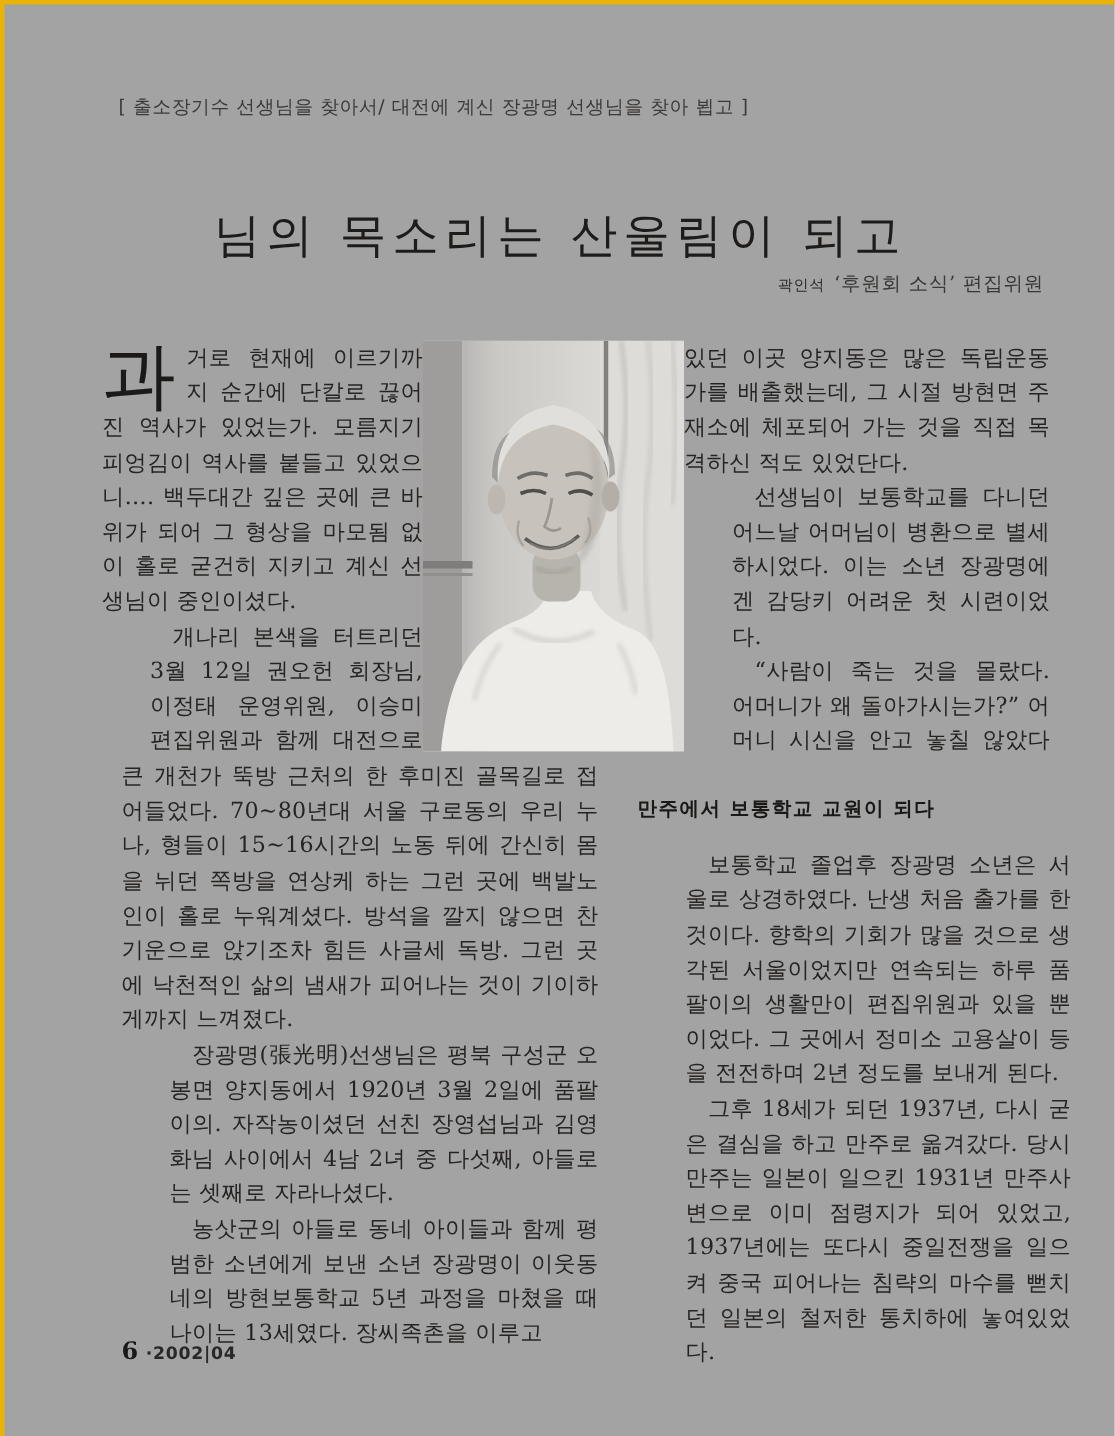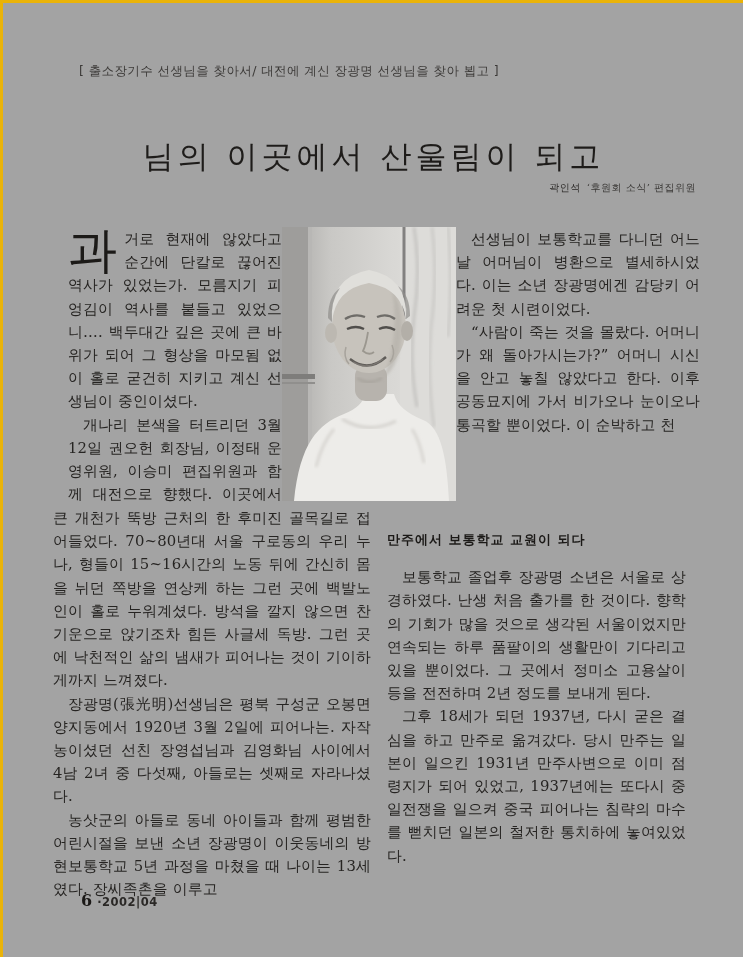--- a/index.html
+++ b/index.html
@@ -20,41 +20,41 @@
   .title{
     position:absolute;left:0;right:0;top:112px;
     text-align:center;font-size:31px;letter-spacing:4px;
     font-weight:500;color:#1e1c1a;
   }
   .byline{
     position:absolute;right:48px;top:177px;
     font-size:12px;color:#2b2927;letter-spacing:0.5px;
   }
   .byline .name{font-size:10px;margin-right:6px;}
-  .byline .role{font-size:10px;color:#3a3836;}
+  .byline .role{font-size:13px;color:#3a3836;}
   .body-text{font-size:14.8px;line-height:23.2px;text-align:justify;letter-spacing:0.2px;}
   .body-text p{margin:0;}
-  .indent{text-indent:15px;}
+  .indent{text-indent:15px;padding-left:32px;}
   .intro{
     position:absolute;left:65px;top:224px;width:632px;height:276px;
     display:flex;overflow:hidden;
   }
   .intro-left{width:214px;flex:none;}
   .photo{
     flex:none;width:174px;height:274px;margin:-1px 9px 0 6px;
     background:#cfcecb;overflow:hidden;
   }
   .intro-right{flex:1;}
   .dropcap{
     float:left;font-size:49px;line-height:42px;
     padding:3px 7px 0 0;color:#1c1a18;font-weight:500;
   }
   .lower{
-    position:absolute;left:50px;top:503px;width:633px;
-    display:flex;gap:16px;
+    position:absolute;left:78px;top:503px;width:633px;
+    display:flex;gap:26px;
   }
   .col-left{width:318px;flex:none;}
   .col-right{flex:1;}
   .section-heading{
     font-size:13px;font-weight:bold;letter-spacing:1px;color:#1b1917;
     margin:16px 0 14px;
   }
   .col-right .section-heading{margin-top:22px;}
   .footer{
     position:absolute;left:78px;top:888px;
@@ -66,30 +66,30 @@
     font-size:11.5px;font-weight:bold;letter-spacing:0.5px;color:#2a2826;
   }
 </style>
 </head>
 <body>
 
 <div class="page">
 
   <div class="kicker">[ 출소장기수 선생님을 찾아서/ 대전에 계신 장광명 선생님을 찾아 뵙고 ]</div>
 
-  <h1 class="title">님의 이곳에서 산울림이 되고</h1>
+  <h1 class="title">님의 목소리는 산울림이 되고</h1>
 
   <div class="byline">
     <span class="name">곽인석</span><span class="role">‘후원회 소식’ 편집위원</span>
   </div>
 
   <div class="intro body-text">
 
     <div class="intro-left">
-      <p><span class="dropcap">과</span><span>거로 현재에 않았다고 순간에 단칼로 끊어진 역사가 있었는가. 모름지기 피엉김이 역사를 붙들고 있었으니…. 백두대간 깊은 곳에 큰 바위가 되어 그 형상을 마모됨 없이 홀로 굳건히 지키고 계신 선생님이 중인이셨다.</span></p>
+      <p><span class="dropcap">과</span><span>거로 현재에 이르기까지 순간에 단칼로 끊어진 역사가 있었는가. 모름지기 피엉김이 역사를 붙들고 있었으니…. 백두대간 깊은 곳에 큰 바위가 되어 그 형상을 마모됨 없이 홀로 굳건히 지키고 계신 선생님이 중인이셨다.</span></p>
       <p class="indent">개나리 본색을 터트리던 3월 12일 권오헌 회장님, 이정태 운영위원, 이승미 편집위원과 함께 대전으로 향했다. 이곳에서 평생 동지애로 하루를 엮어가시는 이찬근선생님, 허찬형선생님의 인도로 대전시 은행동</p>
     </div>
 
     <figure class="photo" style="margin:0;">
       <svg width="174" height="274" viewBox="0 0 174 274" xmlns="http://www.w3.org/2000/svg">
         <defs>
           <linearGradient id="bgg" x1="0" y1="0" x2="1" y2="0">
             <stop offset="0" stop-color="#a6a5a3"></stop>
             <stop offset="0.28" stop-color="#c9c8c5"></stop>
             <stop offset="0.62" stop-color="#d8d7d4"></stop>
@@ -128,36 +128,37 @@
         <path d="M86 105 q-2 13 -5 19 q6 5 11 1" stroke="#9b978f" stroke-width="1.8" fill="none"></path>
         <path d="M68 132 q18 14 36 -2" stroke="#5f5c58" stroke-width="2.4" fill="none"></path>
         <path d="M71 135 q15 9 30 -3" stroke="#8d8983" stroke-width="1.4" fill="none" opacity="0.6"></path>
         <path d="M64 120 q-3 10 3 17" stroke="#a7a39c" stroke-width="1.5" fill="none"></path>
         <path d="M110 118 q4 10 -2 17" stroke="#a7a39c" stroke-width="1.5" fill="none"></path>
         <path d="M75 151 q12 8 25 0" stroke="#a29e97" stroke-width="2" fill="none" filter="url(#soft)"></path>
       </svg>
     </figure>
 
     <div class="intro-right">
+      <p>있던 이곳 양지동은 많은 독립운동가를 배출했는데, 그 시절 방현면 주재소에 체포되어 가는 것을 직접 목격하신 적도 있었단다.</p>
       <p class="indent">선생님이 보통학교를 다니던 어느날 어머님이 병환으로 별세하시었다. 이는 소년 장광명에겐 감당키 어려운 첫 시련이었다.</p>
       <p class="indent">“사람이 죽는 것을 몰랐다. 어머니가 왜 돌아가시는가?” 어머니 시신을 안고 놓칠 않았다고 한다. 이후 공동묘지에 가서 비가오나 눈이오나 통곡할 뿐이었다. 이 순박하고 천</p>
     </div>
   </div>
 
   <div class="lower body-text">
 
     <div class="col-left">
       <p>큰 개천가 뚝방 근처의 한 후미진 골목길로 접어들었다. 70~80년대 서울 구로동의 우리 누나, 형들이 15~16시간의 노동 뒤에 간신히 몸을 뉘던 쪽방을 연상케 하는 그런 곳에 백발노인이 홀로 누워계셨다. 방석을 깔지 않으면 찬 기운으로 앉기조차 힘든 사글세 독방. 그런 곳에 낙천적인 삶의 냄새가 피어나는 것이 기이하게까지 느껴졌다.</p>
-      <p class="indent">장광명(張光明)선생님은 평북 구성군 오봉면 양지동에서 1920년 3월 2일에 피어나는. 자작농이셨던 선친 장영섭님과 김영화님 사이에서 4남 2녀 중 다섯째, 아들로는 셋째로 자라나셨다.</p>
-      <p class="indent">농삿군의 아들로 동네 아이들과 함께 평범한 어린시절을 보낸 소년 장광명이 이웃동네의 방현보통학교 5년 과정을 마쳤을 때 나이는 13세였다. 장씨족촌을 이루고</p>
+      <p class="indent">장광명(張光明)선생님은 평북 구성군 오봉면 양지동에서 1920년 3월 2일에 품팔이의. 자작농이셨던 선친 장영섭님과 김영화님 사이에서 4남 2녀 중 다섯째, 아들로는 셋째로 자라나셨다.</p>
+      <p class="indent">농삿군의 아들로 동네 아이들과 함께 평범한 소년에게 보낸 소년 장광명이 이웃동네의 방현보통학교 5년 과정을 마쳤을 때 나이는 13세였다. 장씨족촌을 이루고</p>
     </div>
 
     <div class="col-right">
       <h2 class="section-heading">만주에서 보통학교 교원이 되다</h2>
-      <p class="indent">보통학교 졸업후 장광명 소년은 서울로 상경하였다. 난생 처음 출가를 한 것이다. 향학의 기회가 많을 것으로 생각된 서울이었지만 연속되는 하루 품팔이의 생활만이 기다리고 있을 뿐이었다. 그 곳에서 정미소 고용살이 등을 전전하며 2년 정도를 보내게 된다.</p>
+      <p class="indent">보통학교 졸업후 장광명 소년은 서울로 상경하였다. 난생 처음 출가를 한 것이다. 향학의 기회가 많을 것으로 생각된 서울이었지만 연속되는 하루 품팔이의 생활만이 편집위원과 있을 뿐이었다. 그 곳에서 정미소 고용살이 등을 전전하며 2년 정도를 보내게 된다.</p>
       <p class="indent">그후 18세가 되던 1937년, 다시 굳은 결심을 하고 만주로 옮겨갔다. 당시 만주는 일본이 일으킨 1931년 만주사변으로 이미 점령지가 되어 있었고, 1937년에는 또다시 중일전쟁을 일으켜 중국 피어나는 침략의 마수를 뻗치던 일본의 철저한 통치하에 놓여있었다.</p>
 
     </div>
   </div>
 
   <div class="footer">
     <span class="pnum">6</span>
     <span class="issue">·2002|04</span>
   </div>
 

